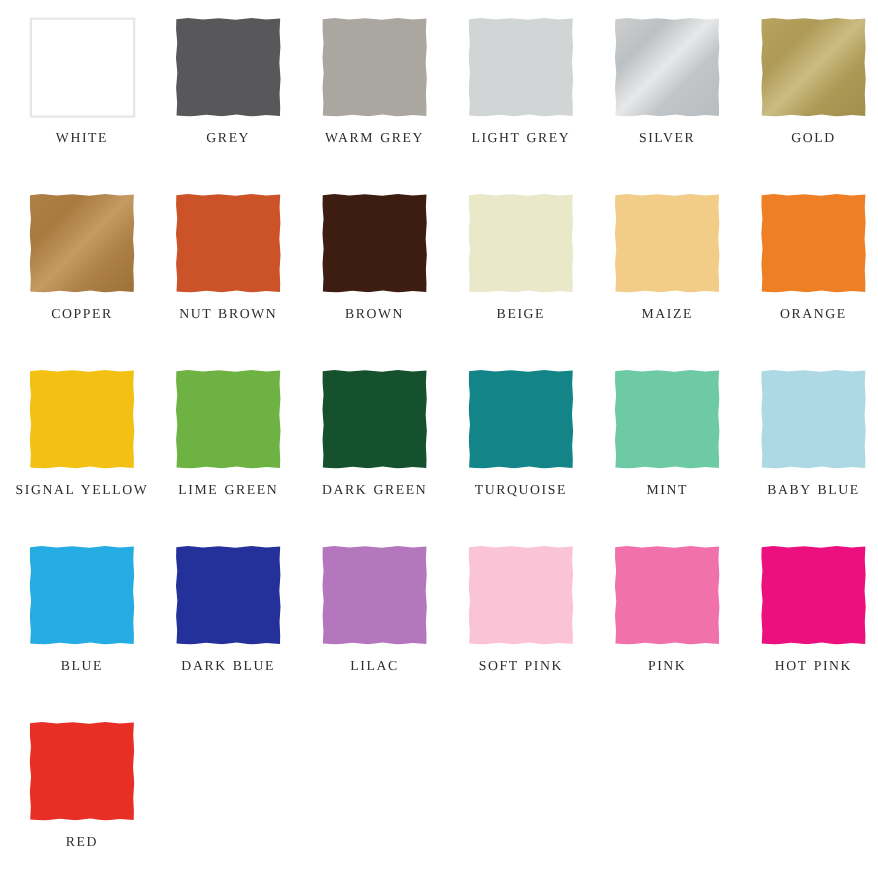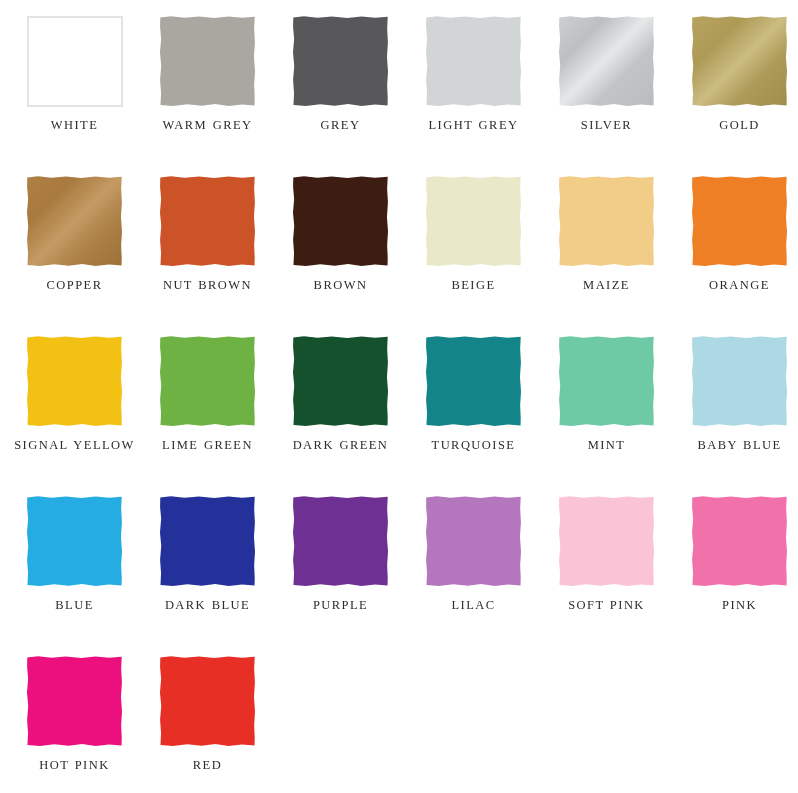--- a/index.html
+++ b/index.html
@@ -97,32 +97,32 @@
 <div id="chart">
   <div class="swatch-grid">
       <div class="swatch-cell">
         <div class="swatch-chip-wrap">
           <div class="swatch-chip has-outline" style="background: rgb(255, 255, 255);"></div>
         </div>
         <div class="swatch-label">WHITE</div>
       </div>
       <div class="swatch-cell">
         <div class="swatch-chip-wrap">
+          <div class="swatch-chip" style="background: rgb(88, 88, 90);"></div>
+        </div>
+        <div class="swatch-label">GREY</div>
+      </div>
+      <div class="swatch-cell">
+        <div class="swatch-chip-wrap">
           <div class="swatch-chip" style="background: rgb(170, 167, 161);"></div>
         </div>
         <div class="swatch-label">WARM GREY</div>
       </div>
       <div class="swatch-cell">
         <div class="swatch-chip-wrap">
-          <div class="swatch-chip" style="background: rgb(88, 88, 90);"></div>
-        </div>
-        <div class="swatch-label">GREY</div>
-      </div>
-      <div class="swatch-cell">
-        <div class="swatch-chip-wrap">
           <div class="swatch-chip" style="background: rgb(210, 213, 214);"></div>
         </div>
         <div class="swatch-label">LIGHT GREY</div>
       </div>
       <div class="swatch-cell">
         <div class="swatch-chip-wrap">
           <div class="swatch-chip" style="background: linear-gradient(135deg, rgb(205, 207, 208) 0%, rgb(189, 192, 194) 26%, rgb(230, 232, 233) 48%, rgb(194, 197, 199) 66%, rgb(185, 188, 190) 100%);"></div>
         </div>
         <div class="swatch-label">SILVER</div>
       </div>
@@ -208,26 +208,20 @@
         <div class="swatch-chip-wrap">
           <div class="swatch-chip" style="background: rgb(36, 172, 227);"></div>
         </div>
         <div class="swatch-label">BLUE</div>
       </div>
       <div class="swatch-cell">
         <div class="swatch-chip-wrap">
           <div class="swatch-chip" style="background: rgb(37, 49, 154);"></div>
         </div>
         <div class="swatch-label">DARK BLUE</div>
-      </div>
-      <div class="swatch-cell">
-        <div class="swatch-chip-wrap">
-          <div class="swatch-chip" style="background: rgb(111, 48, 148);"></div>
-        </div>
-        <div class="swatch-label">PURPLE</div>
       </div>
       <div class="swatch-cell">
         <div class="swatch-chip-wrap">
           <div class="swatch-chip" style="background: rgb(180, 119, 190);"></div>
         </div>
         <div class="swatch-label">LILAC</div>
       </div>
       <div class="swatch-cell">
         <div class="swatch-chip-wrap">
           <div class="swatch-chip" style="background: rgb(250, 196, 214);"></div>

